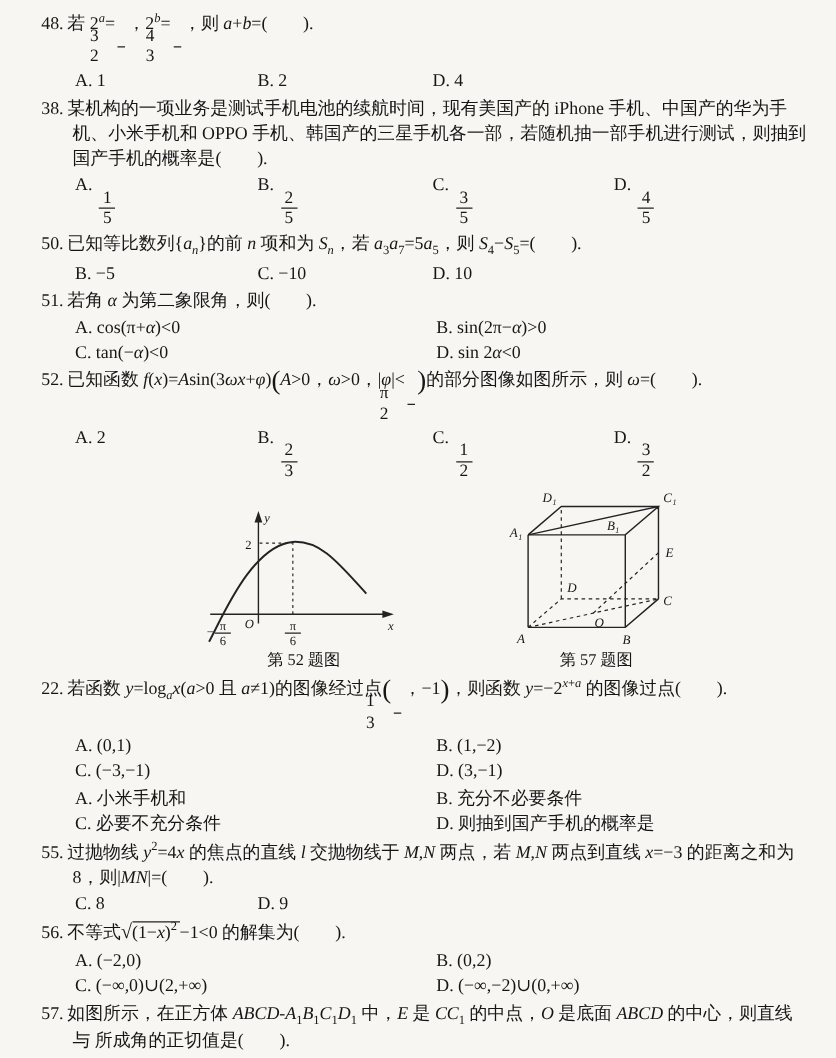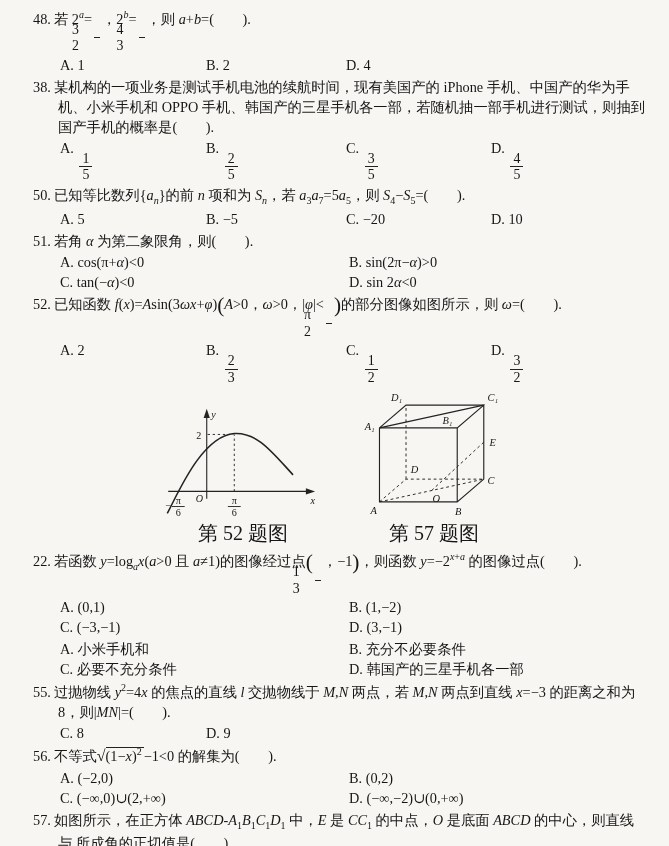--- a/index.html
+++ b/index.html
@@ -21,22 +21,22 @@
       vertical-align:-0.72em;line-height:1.05;margin:0 2px;font-size:0.97em;}
   .fr .n{border-bottom:1.2px solid #222;padding:0 3px;}
   .fr .d{padding-top:1px;}
   sup{font-size:0.7em;}
   sub{font-size:0.7em;}
   .rad{font-size:1.12em;}
   .sq{border-top:1.2px solid #222;padding:0 2px 0 0;}
   .bp{font-size:1.5em;vertical-align:-0.14em;line-height:0;}
   .figrow{display:flex;align-items:flex-end;padding-left:125px;margin:5px 0 3px 0;}
   .fig{text-align:center;}
-  .fig-cube{margin-left:32px;}
-  .caption{font-size:20px;margin-top:1px;}
+  .fig-cube{margin-left:75px;}
+  .caption{font-size:13px;margin-top:1px;}
   svg{display:block;}
   svg text{font-size:11px;font-family:"Liberation Serif","DejaVu Serif",serif;fill:#161616;}
   svg text.var{font-style:italic;}
   .stroke{stroke:#232323;fill:none;}
 </style>
 </head>
 <body>
 
 <div class="page">
 
@@ -73,23 +73,22 @@
       <span class="opt">D. <span class="fr">
             <span class="n">4</span>
             <span class="d">5</span>
           </span></span>
     </div>
   </div>
 
   <div class="q">
     <div class="stem"><span class="qnum">50.</span><span>已知等比数列{<i>a<sub>n</sub></i>}的前 <i>n</i> 项和为 <i>S<sub>n</sub></i>，若 <i>a</i><sub>3</sub><i>a</i><sub>7</sub>=5<i>a</i><sub>5</sub>，则 <i>S</i><sub>4</sub>−<i>S</i><sub>5</sub>=(　　).</span></div>
     <div class="opts opts4">
-      <span class="opt">A. 5</span>
       <span class="opt">B. −5</span>
-      <span class="opt">C. −20</span>
+      <span class="opt">C. −10</span>
       <span class="opt">D. 10</span>
     </div>
   </div>
 
   <div class="q">
     <div class="stem"><span class="qnum">51.</span><span>若角 <i>α</i> 为第二象限角，则(　　).</span></div>
     <div class="opts opts2">
       <span class="opt">A. cos(π+<i>α</i>)&lt;0</span>
       <span class="opt">B. sin(2π−<i>α</i>)&gt;0</span>
       <span class="opt">C. tan(−<i>α</i>)&lt;0</span>
@@ -190,21 +189,21 @@
       <span class="opt">C. (−3,−1)</span>
       <span class="opt">D. (3,−1)</span>
     </div>
   </div>
 
   <div class="q">
     <div class="opts opts2">
       <span class="opt">A. 小米手机和</span>
       <span class="opt">B. 充分不必要条件</span>
       <span class="opt">C. 必要不充分条件</span>
-      <span class="opt">D. 韩国产的三星手机各一部</span>
+      <span class="opt">D. 则抽到国产手机的概率是</span>
     </div>
   </div>
 
   <div class="q">
     <div class="stem"><span class="qnum">55.</span><span>过抛物线 <i>y</i><sup>2</sup>=4<i>x</i> 的焦点的直线 <i>l</i> 交抛物线于 <i>M</i>,<i>N</i> 两点，若 <i>M</i>,<i>N</i> 两点到直线 <i>x</i>=−3 的距离之和为 8，则|<i>MN</i>|=(　　).</span></div>
     <div class="opts opts4">
       <span class="opt">C. 8</span>
       <span class="opt">D. 9</span>
     </div>
   </div>

